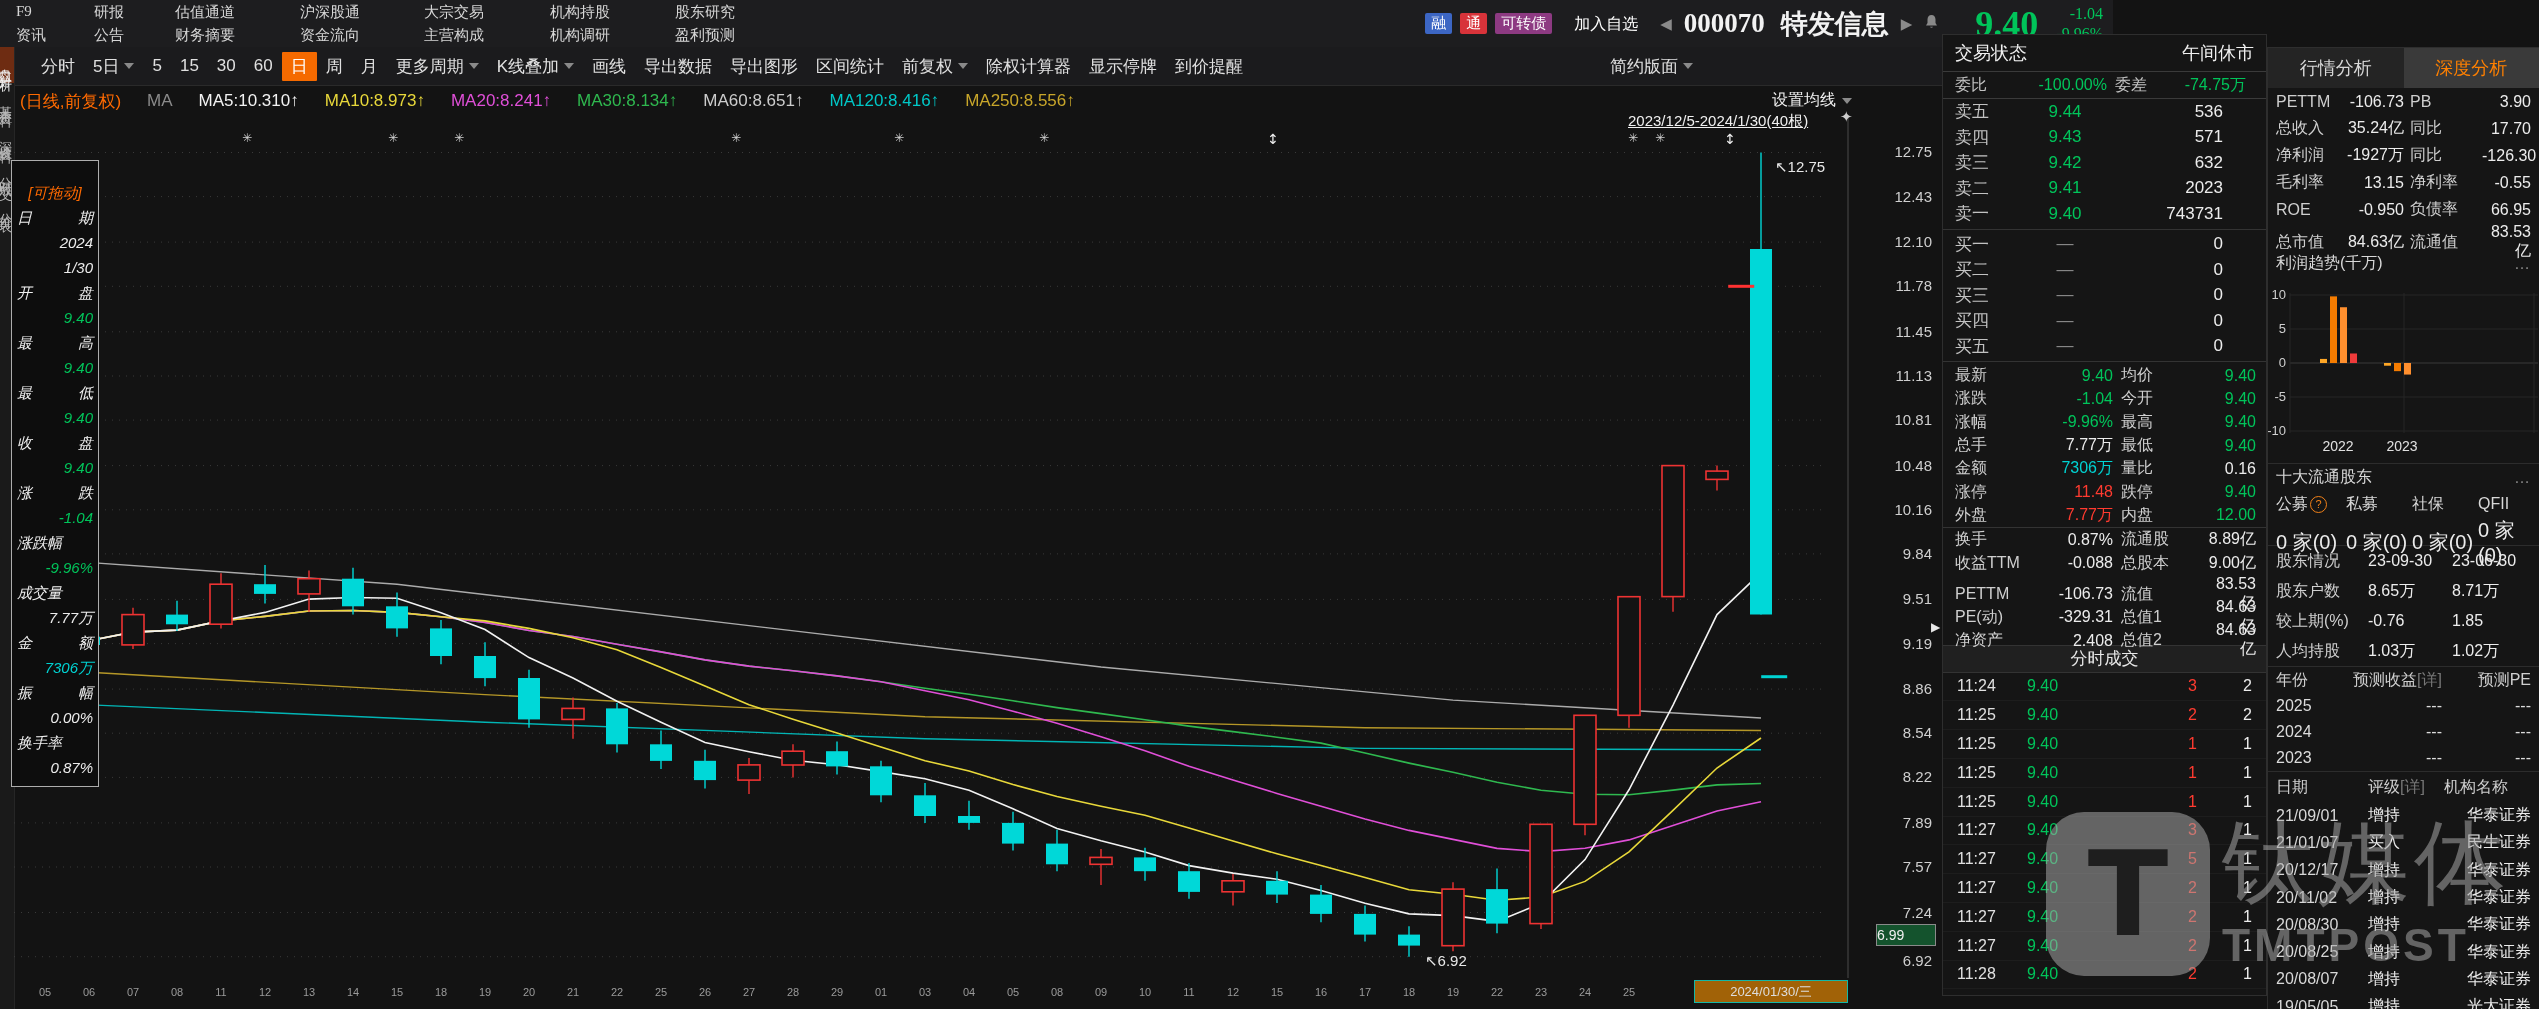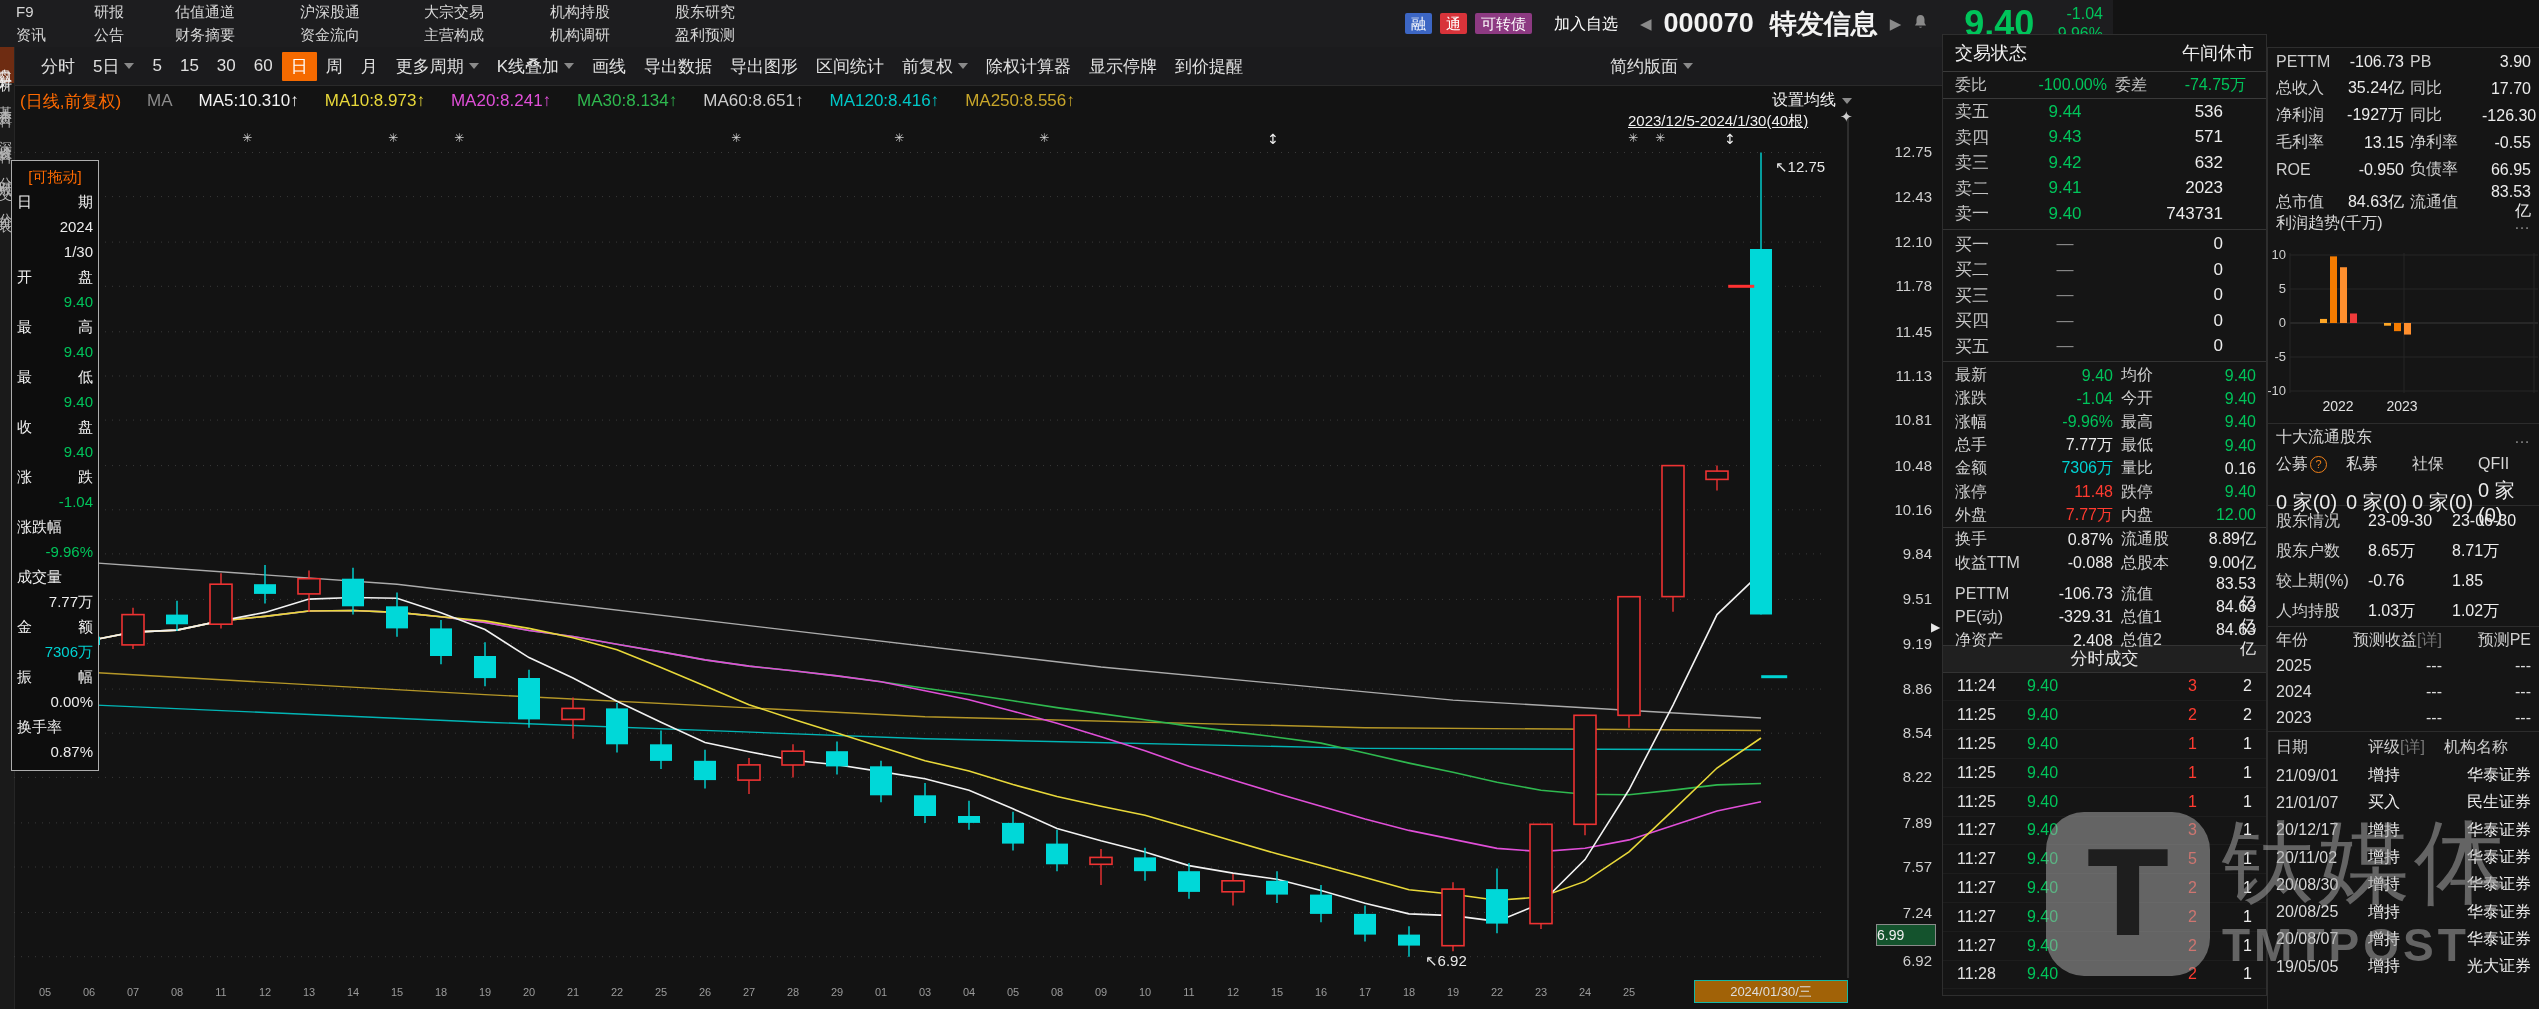--- a/index.html
+++ b/index.html
@@ -1,19 +1,19 @@
 <!DOCTYPE html>
 <html><head>
 <meta charset="utf-8">
 <style>
   html,body{margin:0;padding:0;background:#0d0d0d;}
   #app{position:relative;width:2539px;height:1009px;background:#131313;overflow:hidden;
        font-family:"Liberation Sans",sans-serif;color:#ddd;}
   
-  .topbar{position:absolute;left:0;top:0;width:2113px;height:47px;background:#1d1d1f;border-bottom:1px solid #000;}
+  .topbar{position:absolute;left:0;top:0;width:2113px;height:47px;background:#1d1d1f;border-bottom:1px solid #000;font-family:Liberation Serif, serif;}
   .menu-grid{position:absolute;left:16px;display:grid;grid-template-columns:78px 81px 125px 124px 126px 125px 140px;font-size:15px;color:#d6d6d6;white-space:nowrap;}
   #menu-row1{top:3px;} #menu-row2{top:26px;}
   .menu-item{cursor:pointer;}
   .hdr-right{position:absolute;right:10px;top:0;height:47px;display:flex;align-items:center;gap:12px;}
   .badge{padding:3px 6px;font-size:15px;color:#fff;border-radius:2px;line-height:1;}
   .add-btn{padding:6px 10px;font-size:16px;color:#fff;border-radius:2px;line-height:1;}
   .nav-arrow{color:#8a8a8a;font-size:15px;}
   .code-name{display:flex;gap:16px;font-size:27px;font-weight:bold;color:#f2f2f2;align-items:center;}
   .price-big{font-size:36px;font-weight:bold;margin-left:24px;}
   .chg{font-size:16px;text-align:right;line-height:1.2;margin-left:6px;}
@@ -33,21 +33,21 @@
   #chart-wrap{position:absolute;left:14px;top:118px;width:1836px;height:860px;}
   #chart-wrap svg{display:block;}
   .overlay-note{position:absolute;font-size:15px;color:#f0f0f0;white-space:nowrap;}
   #yaxis{position:absolute;left:1851px;top:118px;width:89px;height:866px;font-size:15px;color:#cfcfcf;}
   .ytick{position:absolute;right:8px;}
   .ybox{position:absolute;right:4px;width:58px;height:20px;border:1px solid #8a8a8a;color:#f0f0f0;text-align:left;font-size:14px;line-height:20px;background:#14532d;}
   #xaxis{position:absolute;left:14px;top:982px;width:1836px;height:24px;font-size:11px;color:#9a9a9a;}
   .xtick{position:absolute;top:4px;width:24px;text-align:center;}
   .datebox{position:absolute;left:1694px;top:980px;width:152px;height:21px;border:1px solid #14b8a6;background:#a16207;color:#ddd;font-size:13px;text-align:center;line-height:21px;}
   
-  .leftbox{position:absolute;left:11px;top:160px;width:88px;background:#0d0d0d;border:1px solid #adadad;font-size:15px;padding:3px 5px 6px 5px;box-sizing:border-box;line-height:25px;z-index:5;}
+  .leftbox{position:absolute;left:11px;top:160px;width:88px;background:#0d0d0d;border:1px solid #adadad;font-size:15px;padding:19px 5px 6px 5px;box-sizing:border-box;line-height:25px;z-index:5;font-style:italic;}
   .lb-title{color:#ff6a00;text-align:center;}
   .lb-label{color:#f0f0f0;display:flex;justify-content:space-between;}
   .lb-val{text-align:right;}
   
   .c-g{color:#00c45a;} .c-r{color:#ff3b30;} .c-c{color:#00d2d2;} .c-w{color:#ececec;} .c-gr{color:#c2c2c2;} .c-o{color:#ff6a00;} .c-dim{color:#8a8a8a;}
   
   .panelA{position:absolute;left:1942px;top:34px;width:325px;height:962px;background:#151515;border:1px solid #2e2e2e;box-sizing:border-box;overflow:hidden;}
   .ord-header{height:36px;display:flex;justify-content:space-between;align-items:center;padding:0 12px;font-size:18px;color:#f0f0f0;border-bottom:1px solid #3a3a3a;}
   .weibi{height:26px;display:grid;grid-template-columns:48px 112px 52px 1fr;align-items:center;padding:0 12px 0 12px;font-size:16px;border-bottom:1px solid #3a3a3a;}
   .weibi .v{text-align:right;padding-right:8px;}
@@ -636,20 +636,24 @@
           <span class="t">11:28</span>
           <span class="p">9.40</span>
           <span class="n">2</span>
           <span class="k">1</span>
         </div>
       </div>
   </div>
   <div class="collapse-arrow">▶</div>
 
   <div class="panelB">
+    <div id="tabs" class="tabs">
+        <div class="tab">行情分析</div>
+        <div class="tab active">深度分析</div>
+      </div>
     <div id="fin-rows">
         <div class="fin-row">
           <span class="lab">PETTM</span>
           <span class="val">-106.73</span>
           <span class="lab">PB</span>
           <span class="val2">3.90</span>
         </div>
         <div class="fin-row">
           <span class="lab">总收入</span>
           <span class="val">35.24亿</span>

